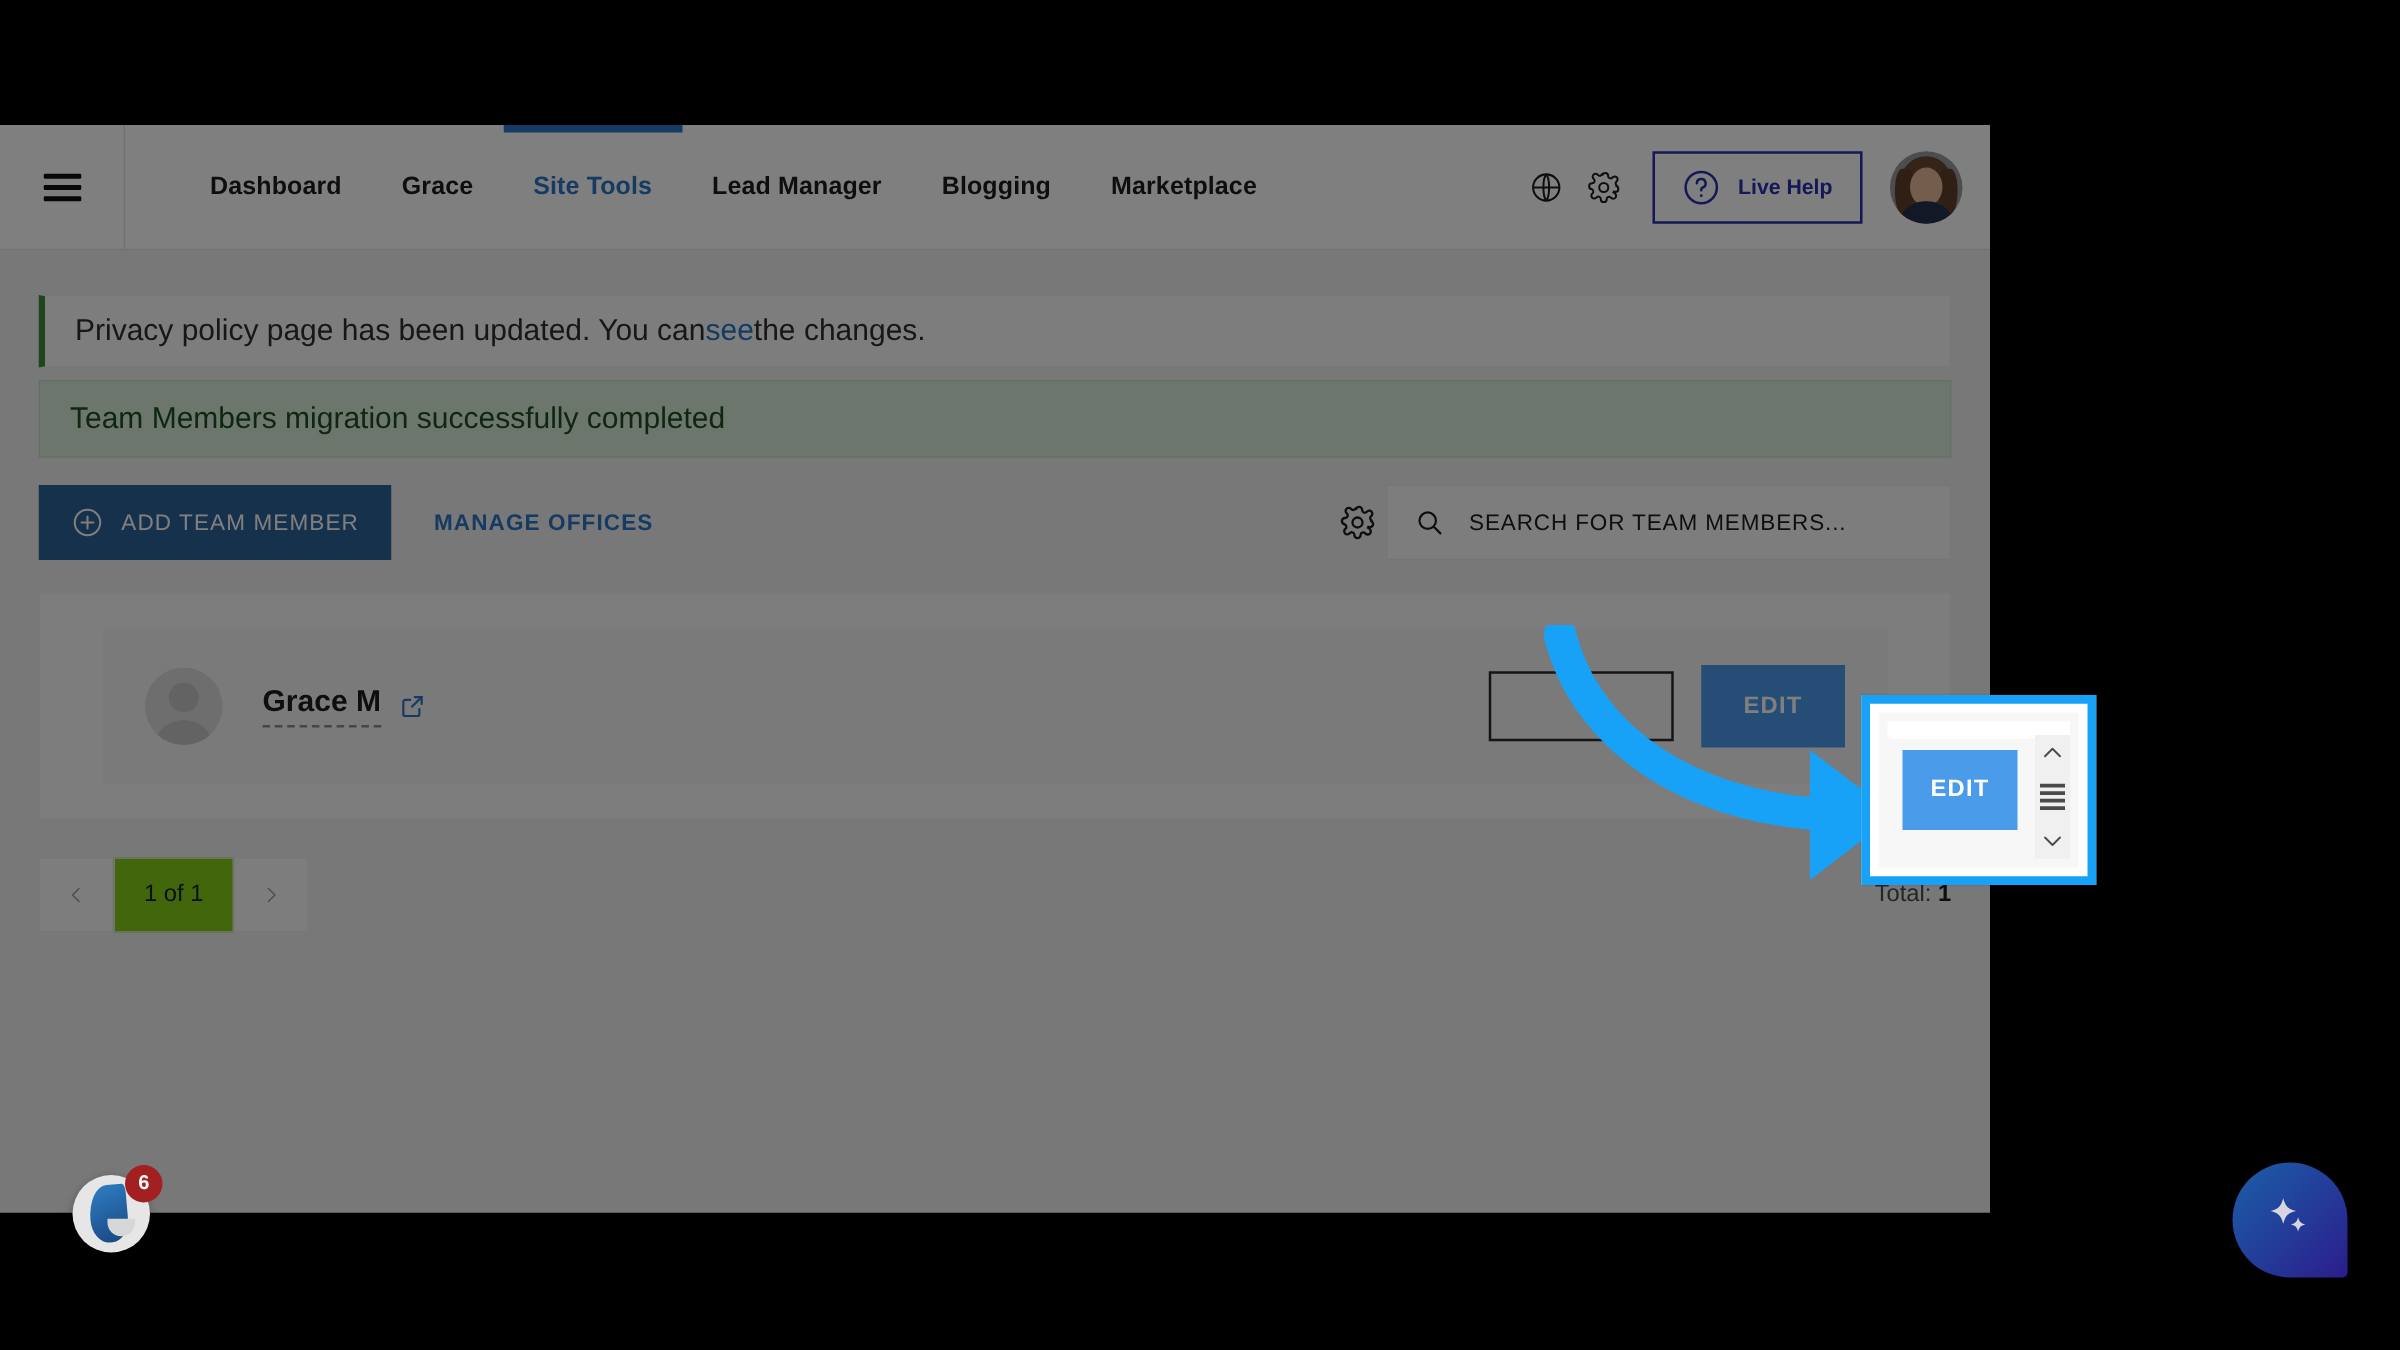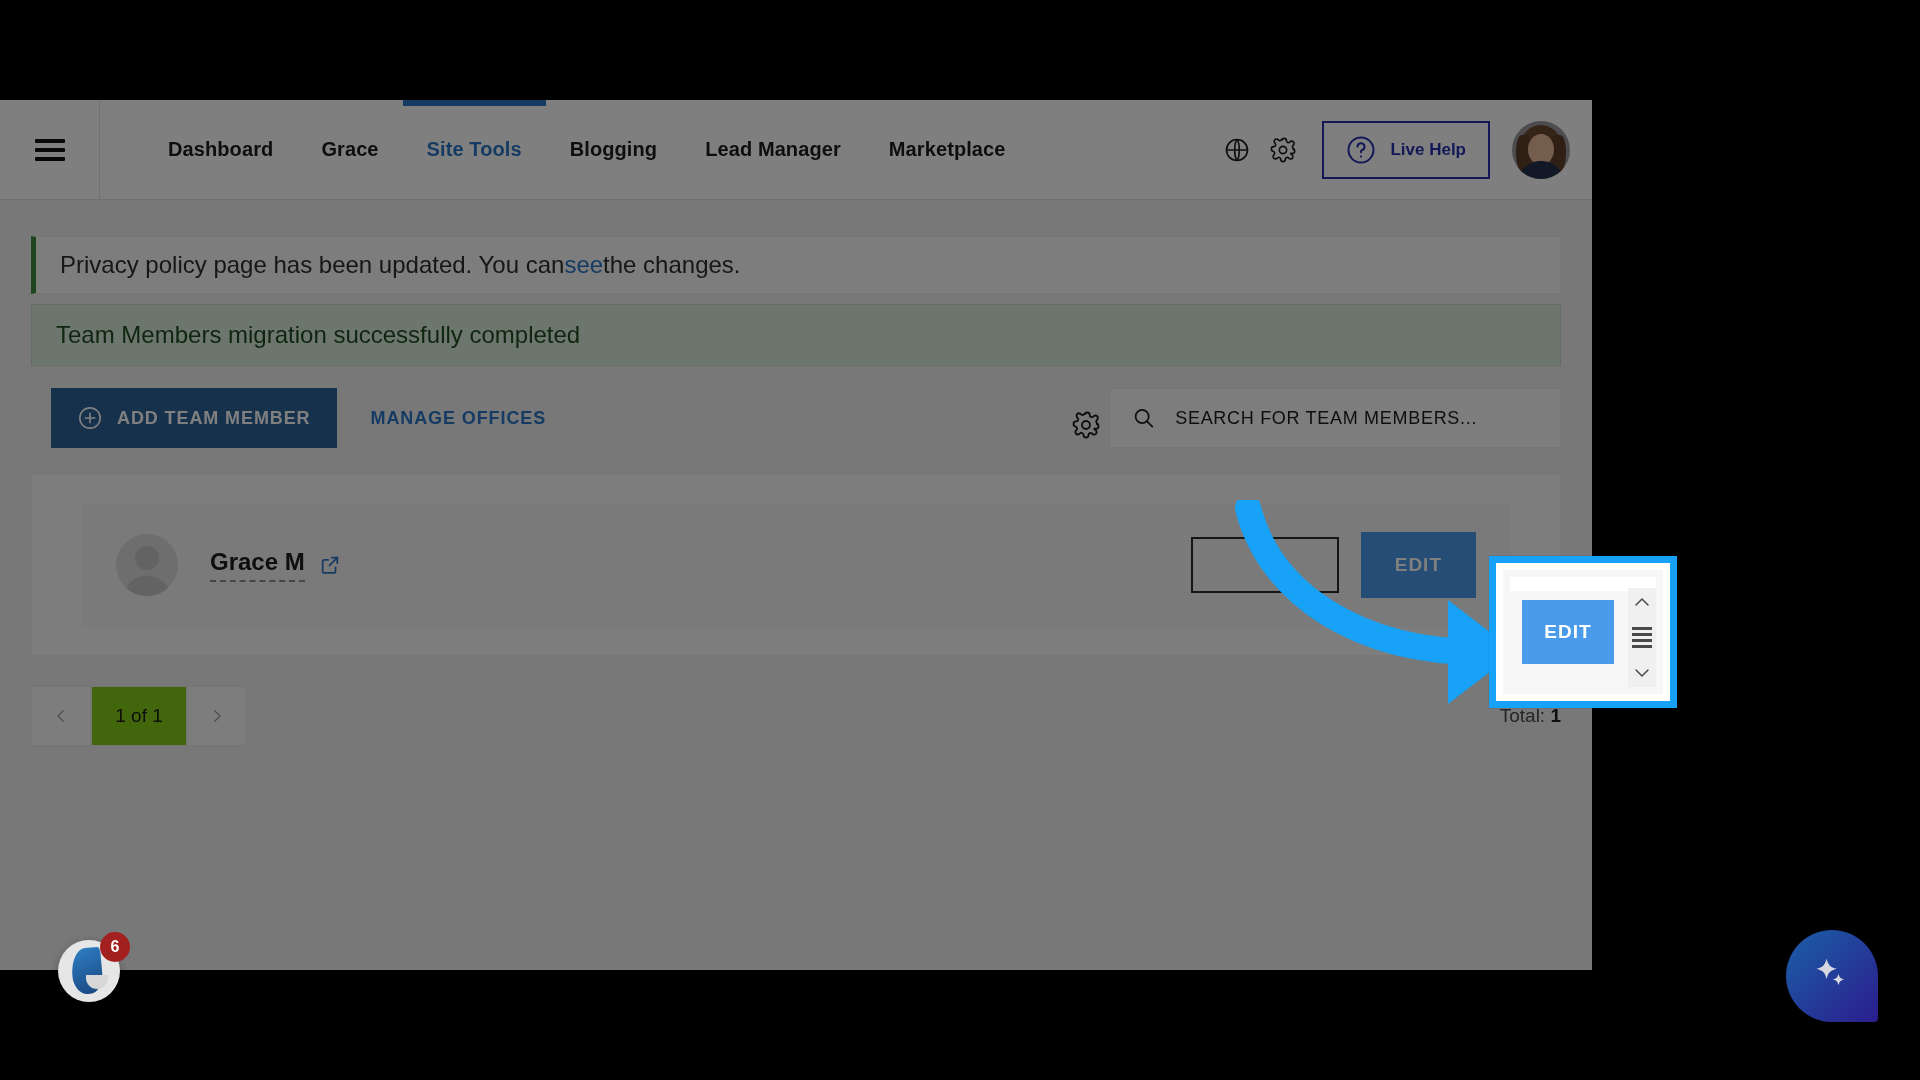--- a/index.html
+++ b/index.html
@@ -80,27 +80,27 @@
   .alert a { color: #2a76c6; text-decoration: none; }
   .alert.success {
     background: #d9ecd9; border: 1px solid #c6e0c6; border-left: 1px solid #c6e0c6;
     color: #1f4d22; height: 62px; margin-bottom: 22px;
   }
 
   .toolbar { display: flex; align-items: center; margin-bottom: 26px; }
   .btn-primary {
     display: flex; align-items: center; gap: 14px;
     background: #2b6399; color: #fff; height: 60px; padding: 4px 26px;
-    font-size: 18px; font-weight: bold; letter-spacing: .9px; cursor: pointer; margin-left: 20px;
+    font-size: 18px; font-weight: normal; letter-spacing: .9px; cursor: pointer;
   }
   .link-btn {
     color: #2a76c6; font-size: 18px; font-weight: bold; letter-spacing: .9px;
     margin-left: 34px; cursor: pointer;
   }
-  .toolbar-right { margin-left: auto; display: flex; align-items: flex-end; }
+  .toolbar-right { margin-left: auto; display: flex; align-items: center; }
   .search-box {
     display: flex; align-items: center; gap: 20px; width: 452px; height: 60px;
     background: #fafafa; border: 1px solid #ececec; padding: 0 22px;
   }
   .search-box input {
     border: 0; outline: 0; background: transparent; width: 100%;
     font-family: "Liberation Sans", sans-serif; font-size: 18px; letter-spacing: .7px; color: #1c1c1c;
   }
   .search-box input::placeholder { color: #1c1c1c; opacity: 1; }
 
@@ -211,22 +211,22 @@
           <span></span>
             <span></span>
             <span></span>
         </div>
       </div>
 
       <div class="nav">
         <div class="nav-item">Dashboard</div>
         <div class="nav-item">Grace</div>
         <div class="nav-item active">Site Tools</div>
+        <div class="nav-item">Lead Manager</div>
         <div class="nav-item">Blogging</div>
-        <div class="nav-item">Lead Manager</div>
         <div class="nav-item">Marketplace</div>
       </div>
 
       <div class="header-right">
         <div class="icon-btn">
           <svg width="28" height="28" viewBox="0 0 24 24" fill="none" stroke="#1c1c1c" stroke-width="1.4">
             <circle cx="12" cy="12" r="9"></circle>
               <path d="M3 12h18M12 3c2.6 3 2.6 15 0 18M12 3c-2.6 3-2.6 15 0 18"></path>
           </svg>
         </div>

